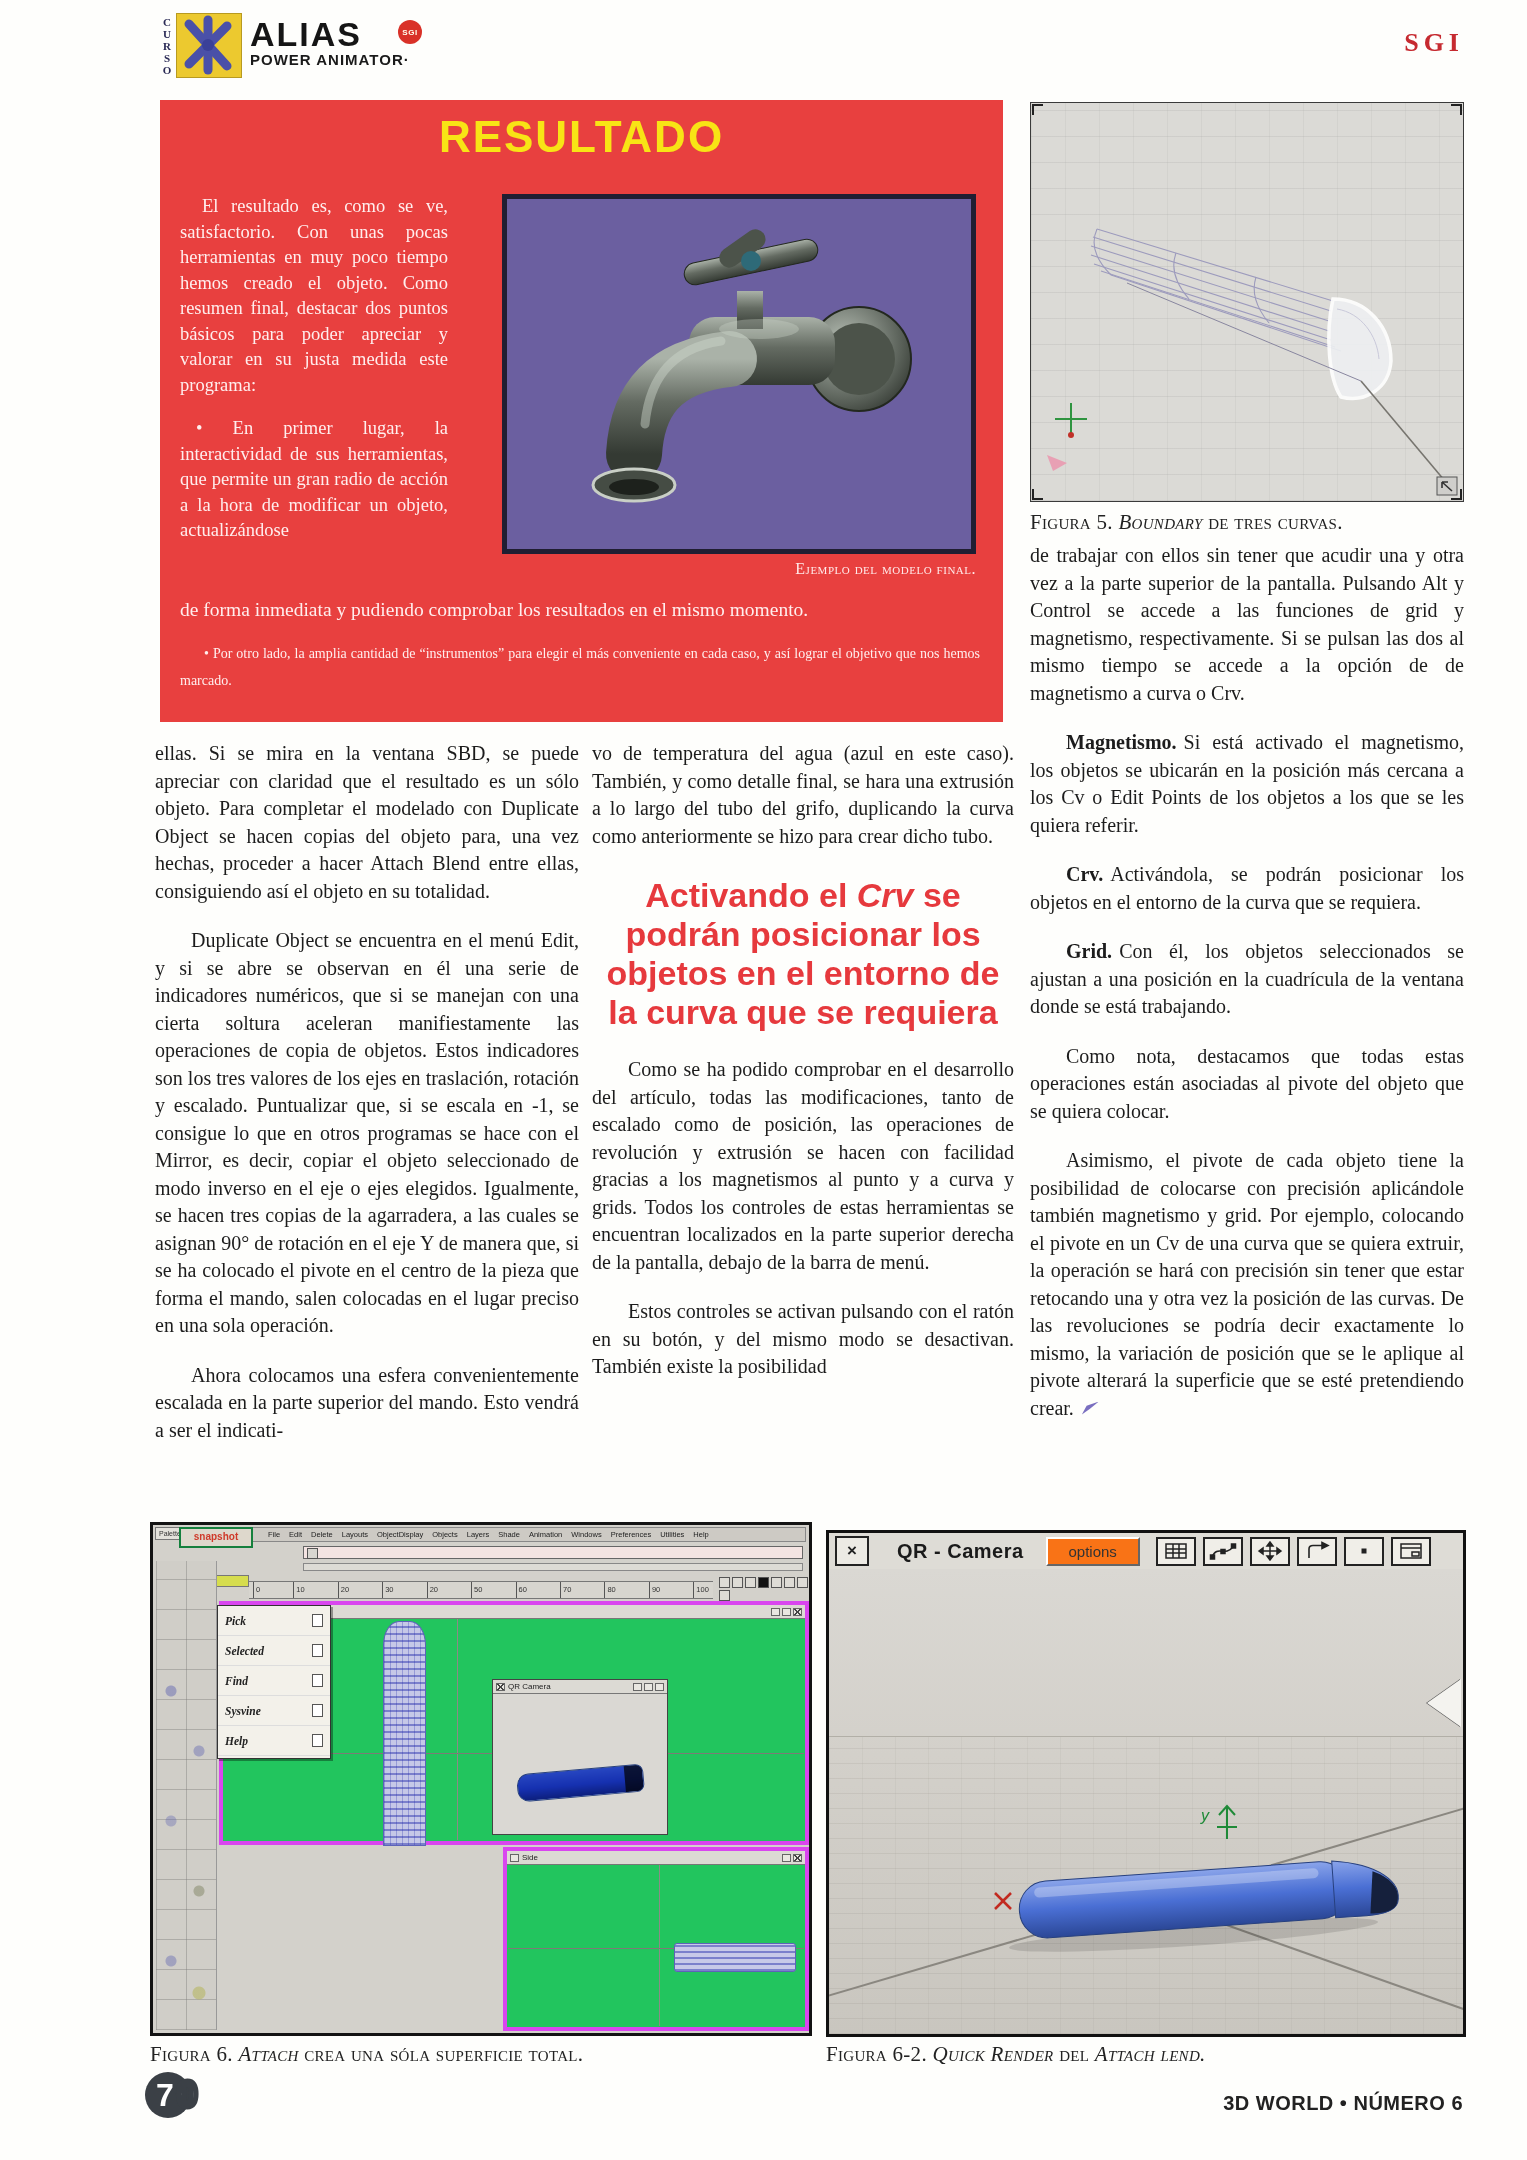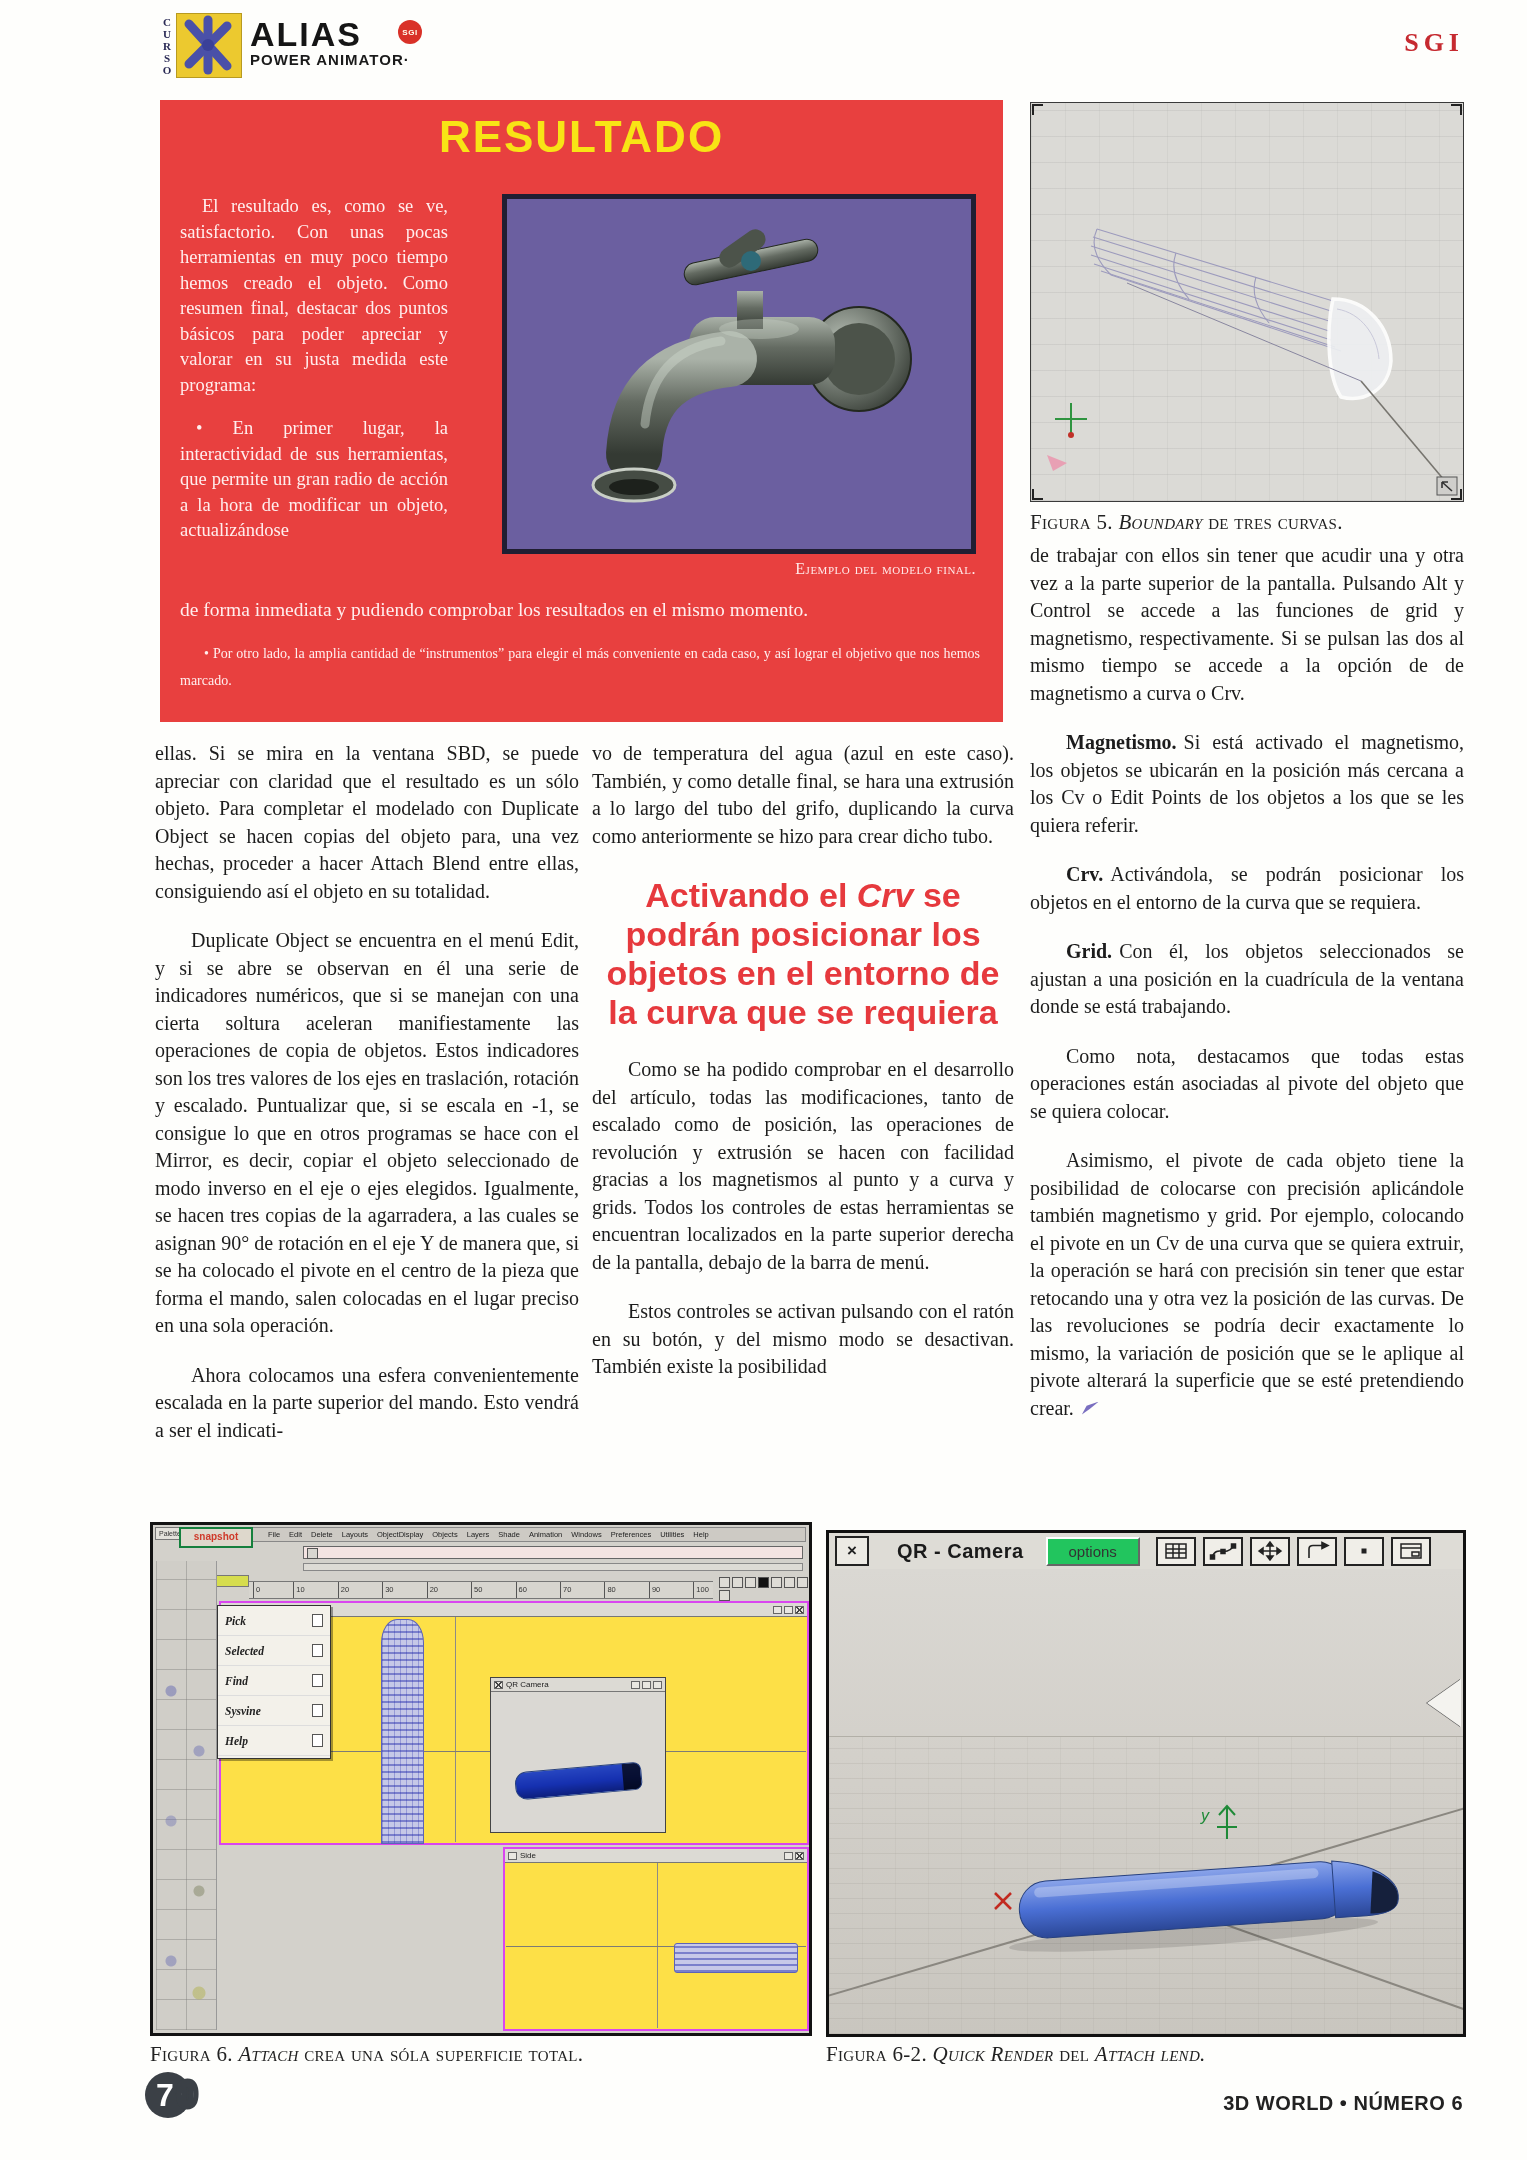--- a/index.html
+++ b/index.html
@@ -91,21 +91,21 @@
       radial-gradient(circle at 43px 330px, rgba(120,125,90,.45) 0 5px, transparent 6px),
       radial-gradient(circle at 15px 400px, rgba(90,95,175,.40) 0 5px, transparent 6px),
       radial-gradient(circle at 43px 432px, rgba(180,180,90,.55) 0 6px, transparent 7px),
       repeating-linear-gradient(0deg, rgba(120,120,118,.4) 0 1px, transparent 1px 30px),
       repeating-linear-gradient(90deg, rgba(120,120,118,.4) 0 1px, transparent 1px 30px);}
   .toolmenu{position:absolute;left:64px;top:80px;width:112px;height:152px;background:#f3f1ea;
             border:1px solid #333;box-shadow:2px 2px 0 rgba(0,0,0,.35);z-index:5;}
   .tmrow{height:29px;display:flex;align-items:center;justify-content:space-between;padding:0 7px;border-bottom:1px solid #ddd;}
   .tml{font:italic 700 11.5px "Liberation Serif",serif;color:#222;}
   .tmicon{width:9px;height:11px;border:1px solid #555;background:#fff;}
-  .viewport{position:absolute;background:#fde047;border:2px solid #d946ef;box-sizing:border-box;}
+  .viewport{position:absolute;background:#22c55e;border:4px solid #d946ef;box-sizing:border-box;}
   .vptitle{height:13px;background:#dcdad4;border-bottom:1px solid #777;display:flex;align-items:center;gap:3px;
            font-size:8px;color:#222;padding:0 3px;}
   .tb{width:9px;height:8px;border:1px solid #666;background:#e9e7e1;box-sizing:border-box;}
   .tbx{background:linear-gradient(45deg,transparent 42%,#444 42% 58%,transparent 58%),
        linear-gradient(-45deg,transparent 42%,#444 42% 58%,transparent 58%),#e9e7e1;}
   .vp-top{left:66px;top:76px;width:590px;height:244px;}
   .vp-front{left:66px;top:322px;width:282px;height:184px;}
   .vp-side{left:350px;top:322px;width:306px;height:184px;}
   .vline{position:absolute;width:1px;background:#8d8b86;top:14px;bottom:1px;}
   .hline{position:absolute;height:1px;background:#7d7b76;left:1px;right:1px;}
@@ -131,21 +131,21 @@
      border:1px solid #5d63b8;border-radius:3px;box-sizing:border-box;}
 
   
   .fig62{left:826px;top:1530px;width:640px;height:507px;border:3px solid #111;background:#e2e0da;box-sizing:border-box;
          font-family:"Liberation Sans","DejaVu Sans",sans-serif;}
   .qrtitle{position:absolute;left:0;top:0;right:0;height:36px;background:#dedcd6;border-bottom:2px solid #222;
            display:flex;align-items:center;}
   .qrclose{width:30px;height:26px;border:2px solid #222;background:#eceae4;margin-left:6px;
            display:flex;align-items:center;justify-content:center;font:700 17px "Liberation Sans",sans-serif;color:#222;}
   .qrname{font:700 20px "Liberation Sans",sans-serif;color:#1a1a1a;margin-left:28px;letter-spacing:.5px;}
-  .qropts{margin-left:22px;width:90px;height:25px;background:#22c55e;border:2px solid #666;
+  .qropts{margin-left:22px;width:90px;height:25px;background:#f97316;border:2px solid #666;
           border-top-color:#fff;border-left-color:#fff;display:flex;align-items:center;justify-content:center;
           font-size:15px;color:#333;}
   .qricons{margin-left:16px;display:flex;gap:7px;}
   .qribtn{width:40px;height:29px;border:2px solid #222;background:#f0eee8;display:flex;align-items:center;justify-content:center;box-sizing:border-box;}
   .qrview{position:absolute;left:0;top:36px;right:0;bottom:0;
           background:linear-gradient(180deg,#dad8d3 0%,#d3d0ca 40%,#c9c6bf 100%);overflow:hidden;}
   .bricks{position:absolute;left:0;right:0;top:168px;bottom:0;opacity:.5;
      background:
        repeating-linear-gradient(0deg, rgba(110,106,96,.22) 0 1px, transparent 1px 15px),
        repeating-linear-gradient(90deg, rgba(110,106,96,.13) 0 1px, transparent 1px 33px);}

